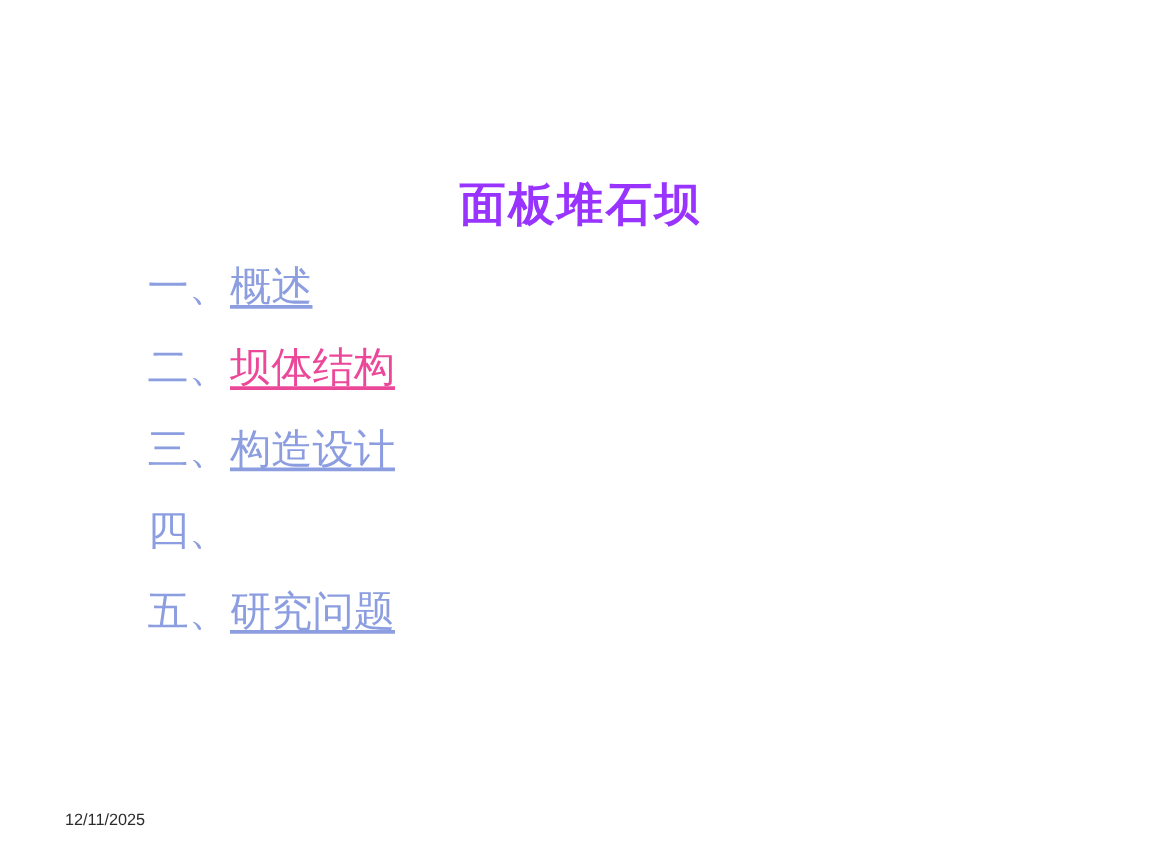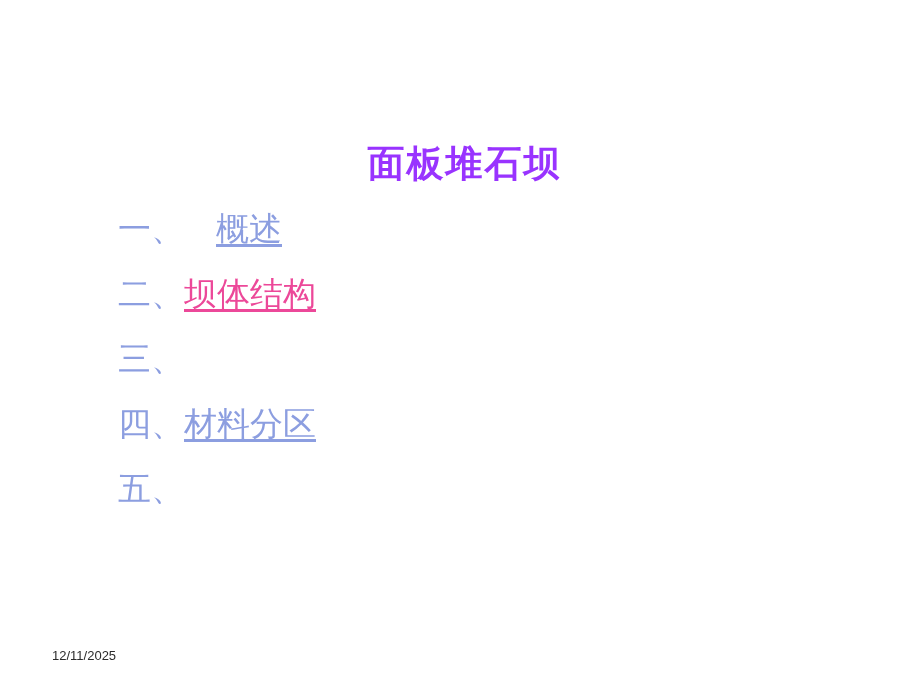--- a/index.html
+++ b/index.html
@@ -152,39 +152,40 @@
         <div class="dot" style="left: 86px; top: 149px; background: rgb(217, 217, 237);"></div>
       </div>
   </div>
 
   <div class="title" style="color: rgb(153, 51, 255);">面板堆石坝</div>
 
   <div class="toc">
 
     <div class="toc-item">
       <span class="toc-num" style="color: rgb(140, 158, 224);">一、</span>
-      <span class="toc-link" style="color: rgb(140, 158, 224); margin-left: 32px;">概述</span>
+      <span class="toc-link" style="color: rgb(140, 158, 224);">概述</span>
     </div>
 
     <div class="toc-item">
       <span class="toc-num" style="color: rgb(140, 158, 224);">二、</span>
       <span class="toc-link" style="color: #ec4899;">坝体结构</span>
     </div>
 
     <div class="toc-item">
       <span class="toc-num" style="color: rgb(140, 158, 224);">三、</span>
+      <span class="toc-link" style="color: rgb(140, 158, 224);">构造设计</span>
     </div>
 
     <div class="toc-item">
       <span class="toc-num" style="color: rgb(140, 158, 224);">四、</span>
-      <span class="toc-link" style="color: rgb(140, 158, 224);">材料分区</span>
     </div>
 
     <div class="toc-item">
       <span class="toc-num" style="color: rgb(140, 158, 224);">五、</span>
+      <span class="toc-link" style="color: rgb(140, 158, 224);">研究问题</span>
     </div>
 
   </div>
 
   <div class="footer-date">12/11/2025</div>
   <div class="footer-page">1</div>
 
   <div class="back-arrow">
     <svg width="70" height="40" viewBox="0 0 70 40">
       <polygon id="arrow-shape" points="2,20 20,4 20,12 68,12 68,28 20,28 20,36" stroke-width="1.5" stroke-linejoin="miter" fill="#D6D600" stroke="#4D4D00"></polygon>

